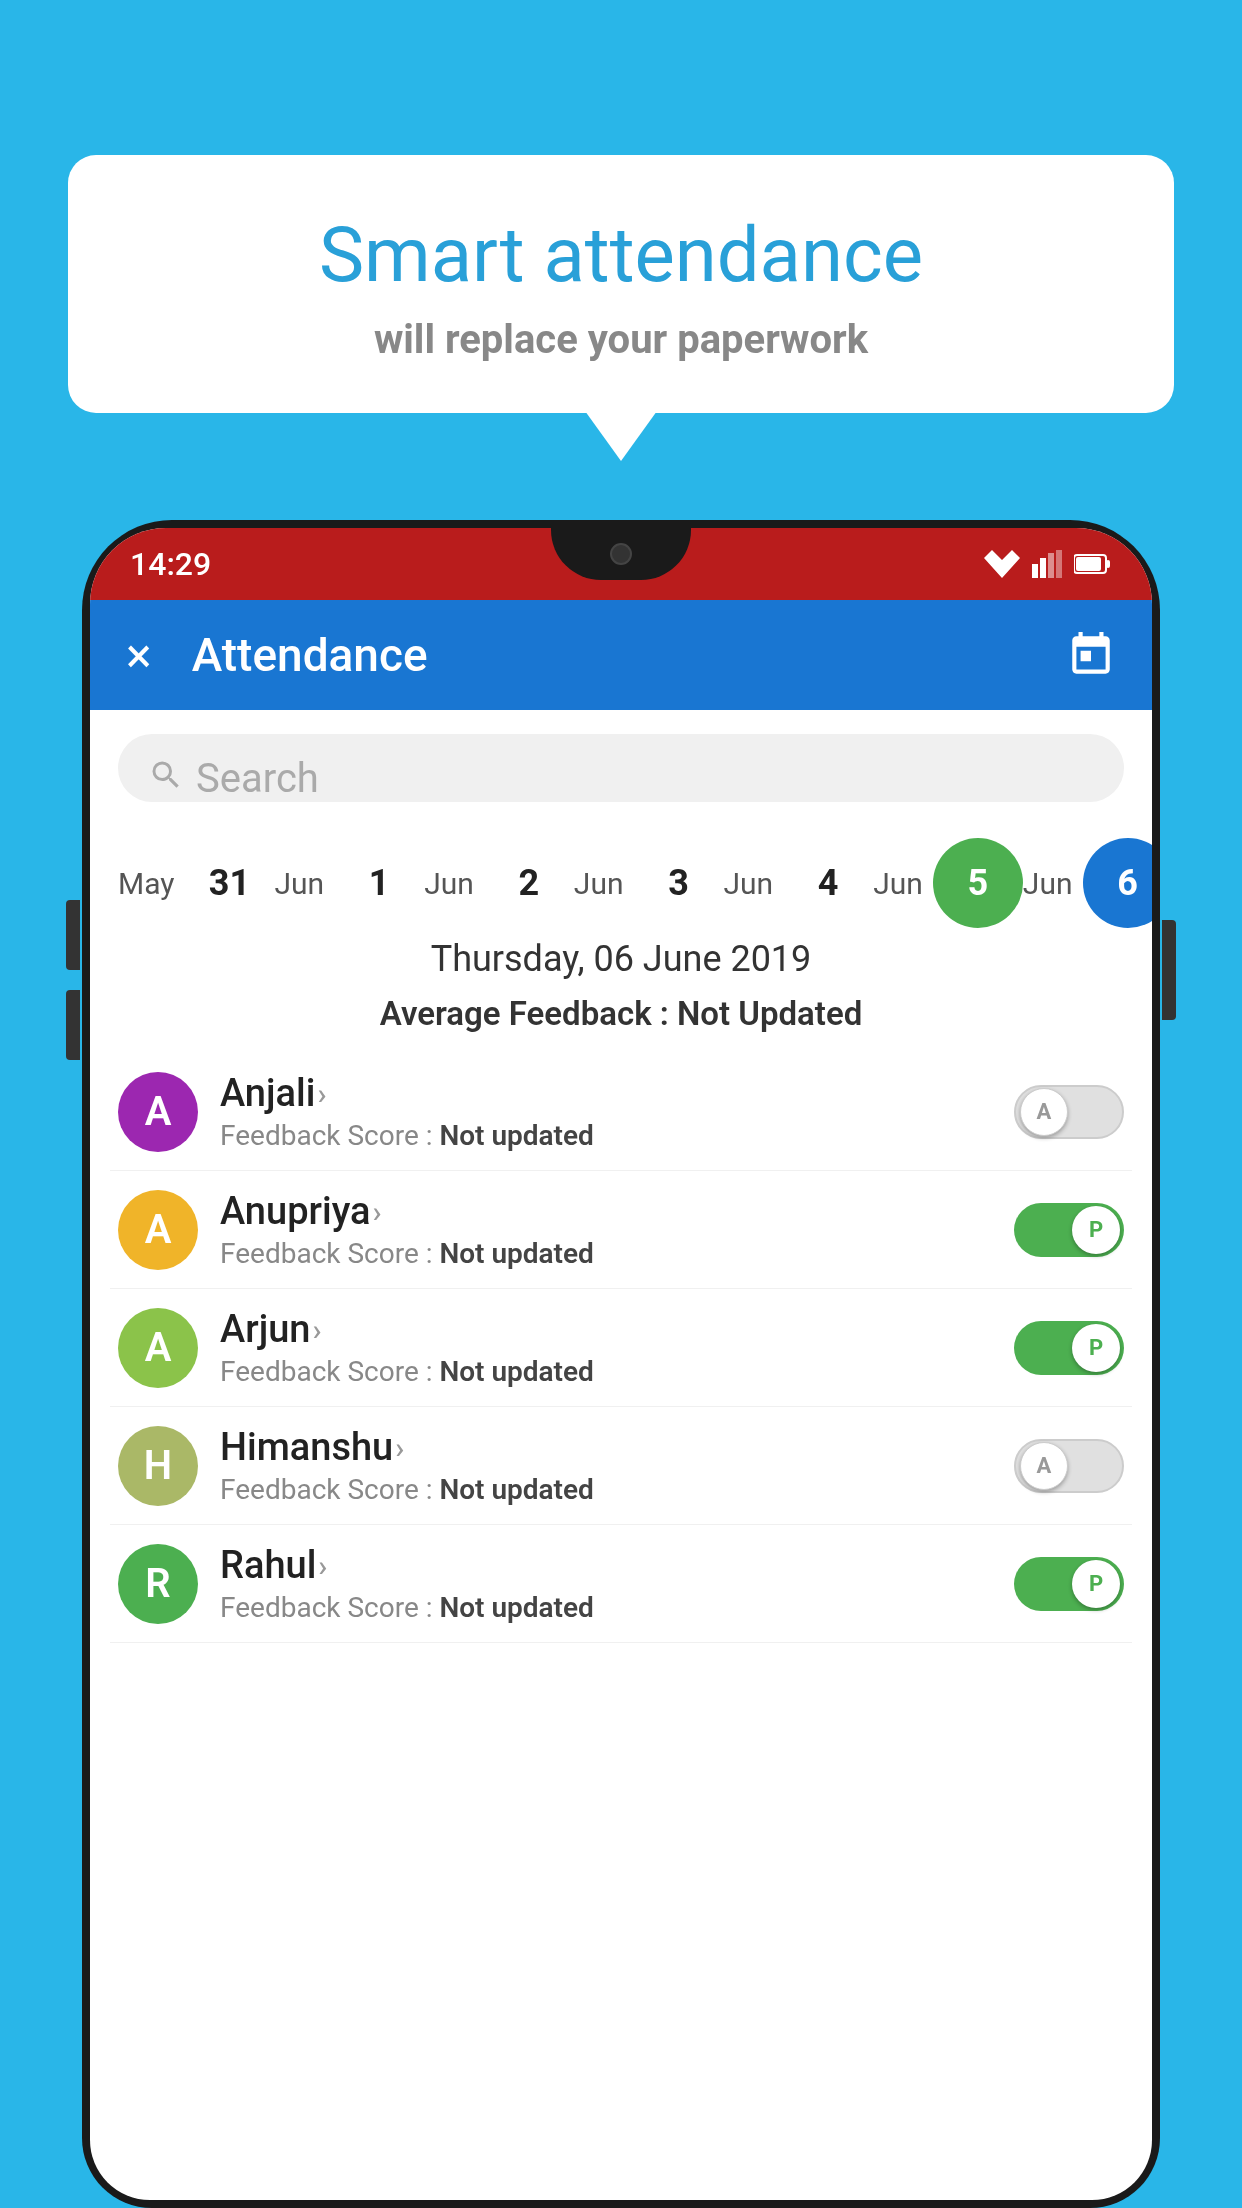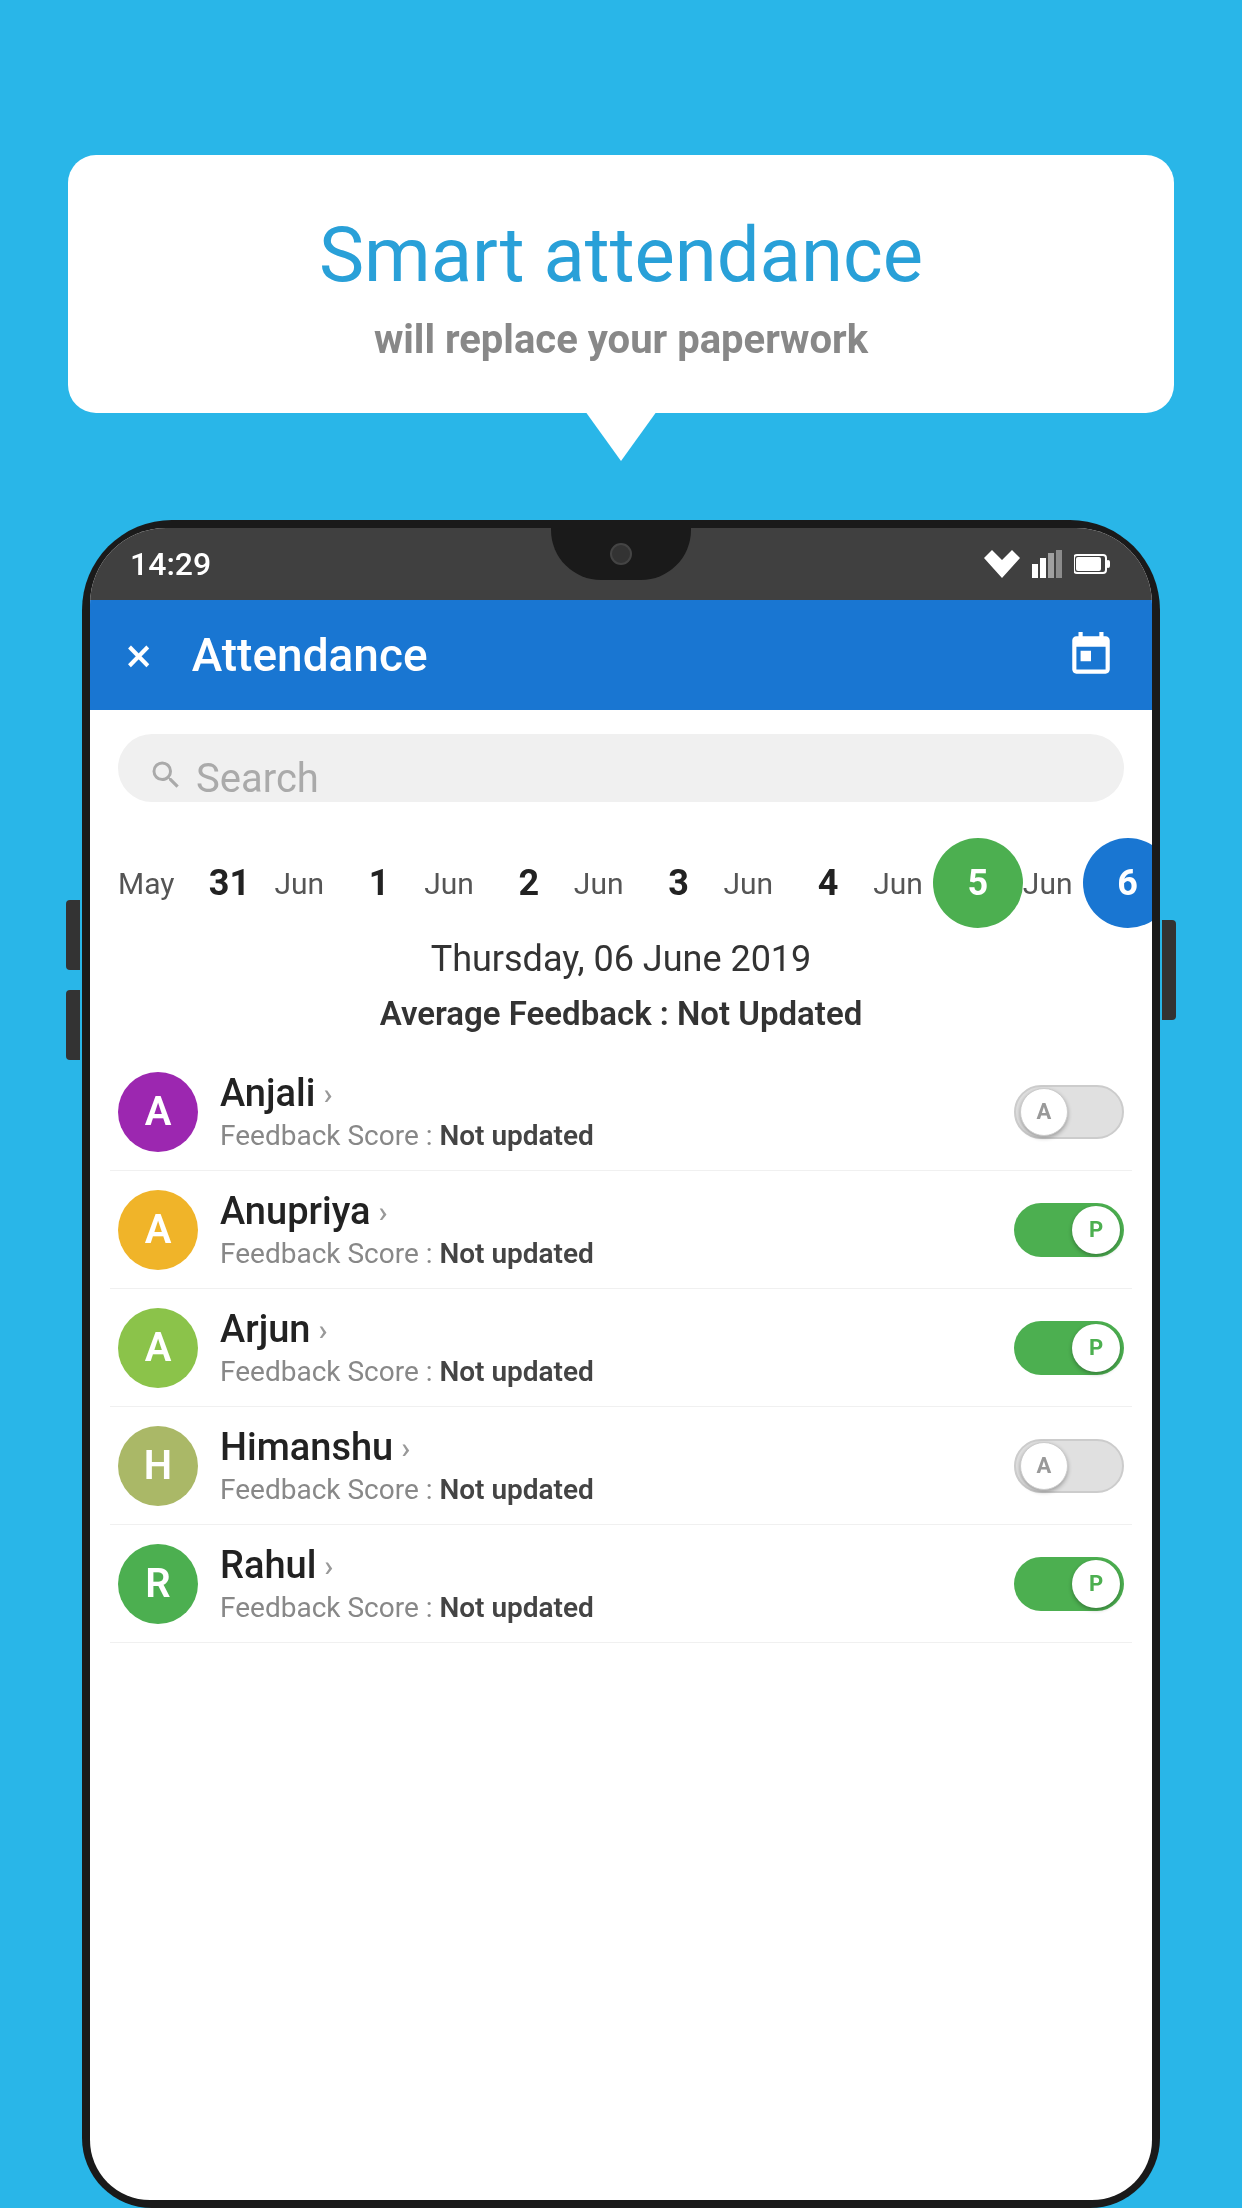--- a/index.html
+++ b/index.html
@@ -57,21 +57,21 @@
       left: 82px;
       right: 82px;
       bottom: 0px;
       background: #1a1a1a;
       border-radius: 90px 90px 70px 70px;
       padding: 8px;
     }
 
     
     .status-bar {
-      background: #404040;
+      background: #b91c1c;
       height: 72px;
       display: flex;
       align-items: center;
       justify-content: space-between;
       padding: 0 40px;
       position: relative;
     }
     .status-time {
       color: white;
       font-size: 32px;
@@ -253,21 +253,21 @@
     }
     .student-info {
       flex: 1;
     }
     .student-name {
       font-size: 38px;
       color: #222;
       font-weight: 500;
       display: flex;
       align-items: center;
-      gap: 8px;
+      gap: 2px;
     }
     .chevron {
       color: #999;
       font-size: 30px;
     }
     .feedback-score {
       font-size: 28px;
       color: #888;
       margin-top: 4px;
     }

